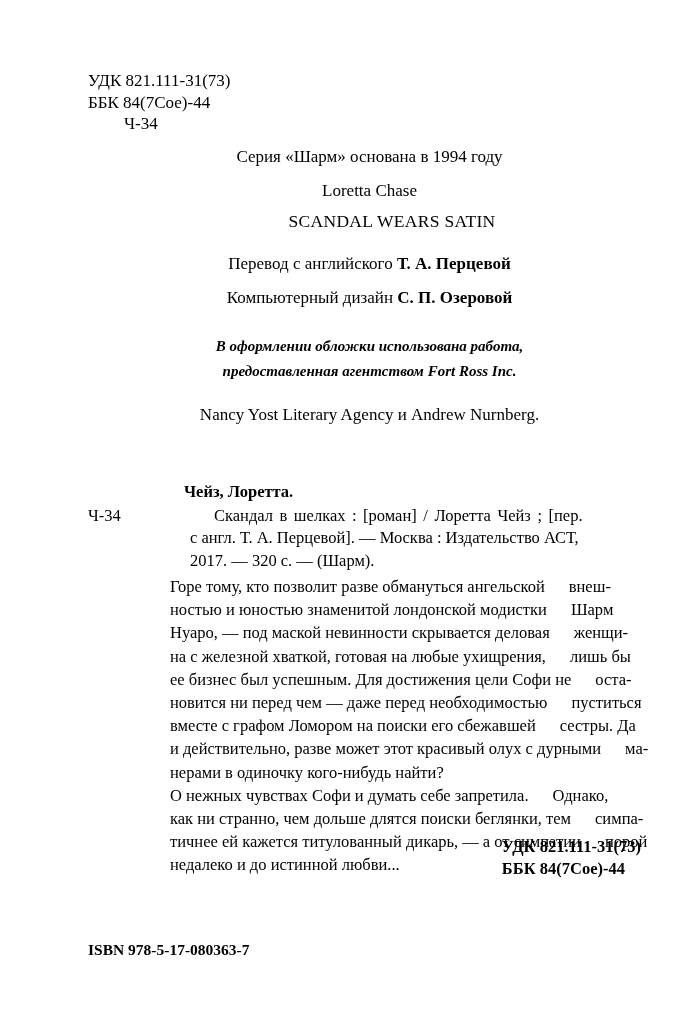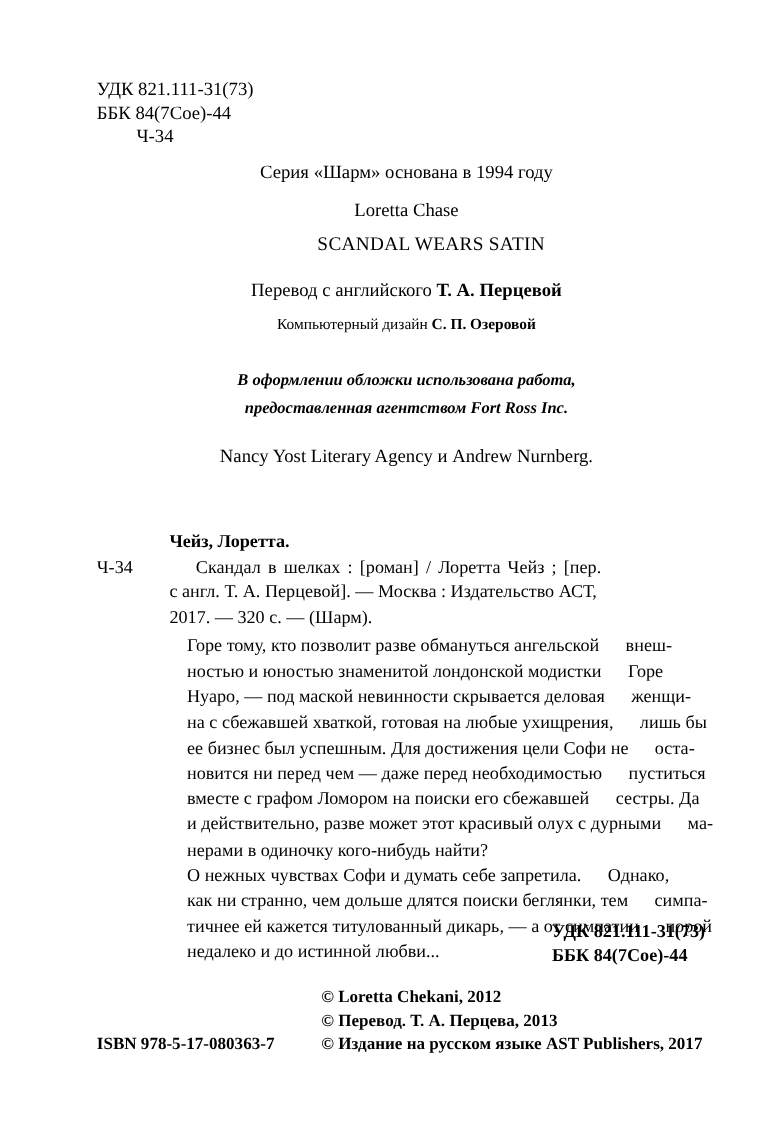--- a/index.html
+++ b/index.html
@@ -53,21 +53,21 @@
     font-size: 17.5px;
     letter-spacing: 0.3px;
     padding-left: 45px;
   }
   .credit-translation {
     top: 254px;
     font-size: 17px;
   }
   .credit-design {
     top: 288px;
-    font-size: 14px;
+    font-size: 17px;
   }
   .credit-translation .person,
   .credit-design .person {
     font-weight: bold;
   }
 
   .cover-note {
     top: 334px;
     font-size: 15px;
     line-height: 25px;
@@ -85,34 +85,34 @@
   .biblio {
     position: absolute;
     left: 88px;
     top: 481px;
     width: 515px;
     font-size: 16.5px;
     line-height: 22.5px;
   }
   .biblio-author {
     font-weight: bold;
-    margin-left: 66px;
+    margin-left: 96px;
   }
   .biblio-body {
     position: relative;
     margin-top: 1px;
   }
   .biblio-shelf {
     position: absolute;
     left: 0;
     top: 0;
     width: 60px;
   }
   .biblio-lines {
-    margin-left: 66px;
+    margin-left: 102px;
   }
   .biblio-lines .bl {
     white-space: pre-wrap;
   }
   .biblio-lines .bl-first {
     text-indent: 24px;
     word-spacing: 2.4px;
   }
 
   
@@ -209,23 +209,23 @@
         <div class="bl bl-first">Скандал в шелках : [роман] / Лоретта Чейз ; [пер.</div>
         <div class="bl">с англ. Т. А. Перцевой]. — Москва : Издательство АСТ,</div>
         <div class="bl">2017. — 320 с. — (Шарм).</div>
       </div>
     </div>
   </div>
 
   <div class="annotation">
     <p>
       <span class="ln just"><span>Горе тому, кто позволит разве обмануться ангельской</span><span>внеш-</span></span>
-      <span class="ln just"><span>ностью и юностью знаменитой лондонской модистки</span><span>Горе</span></span>
+      <span class="ln just"><span>ностью и юностью знаменитой лондонской модистки</span><span>Шарм</span></span>
       <span class="ln just"><span>Нуаро, — под маской невинности скрывается деловая</span><span>женщи-</span></span>
-      <span class="ln just"><span>на с сбежавшей хваткой, готовая на любые ухищрения,</span><span>лишь бы</span></span>
+      <span class="ln just"><span>на с железной хваткой, готовая на любые ухищрения,</span><span>лишь бы</span></span>
       <span class="ln just"><span>ее бизнес был успешным. Для достижения цели Софи не</span><span>оста-</span></span>
       <span class="ln just"><span>новится ни перед чем — даже перед необходимостью</span><span>пуститься</span></span>
       <span class="ln just"><span>вместе с графом Ломором на поиски его сбежавшей</span><span>сестры. Да</span></span>
       <span class="ln just"><span>и действительно, разве может этот красивый олух с дурными</span><span>ма-</span></span>
       <span class="ln">нерами в одиночку кого-нибудь найти?</span>
     </p>
     <p>
       <span class="ln just"><span>О нежных чувствах Софи и думать себе запретила.</span><span>Однако,</span></span>
       <span class="ln just"><span>как ни странно, чем дольше длятся поиски беглянки, тем</span><span>симпа-</span></span>
       <span class="ln just"><span>тичнее ей кажется титулованный дикарь, — а от симпатии</span><span>порой</span></span>
@@ -233,20 +233,15 @@
     </p>
   </div>
 
   <div class="codes-bottom">
     <div>УДК 821.111-31(73)</div>
     <div>ББК 84(7Сое)-44</div>
   </div>
 
   <div class="footer">
     <div class="isbn">ISBN 978-5-17-080363-7</div>
-    <div class="rights">
-      <div>© Loretta Chekani, 2012</div>
-      <div>© Перевод. Т. А. Перцева, 2013</div>
-      <div>© Издание на русском языке AST Publishers, 2017</div>
-    </div>
   </div>
 
 </div>
 
 </body></html>

